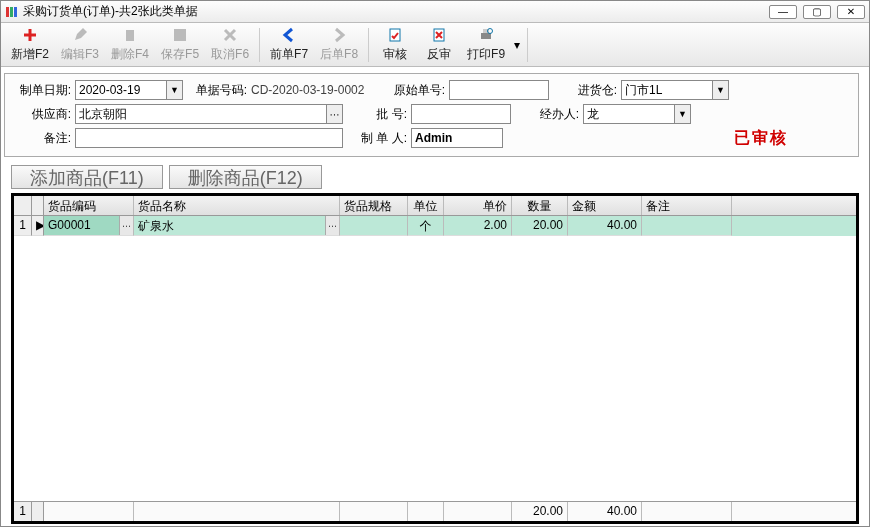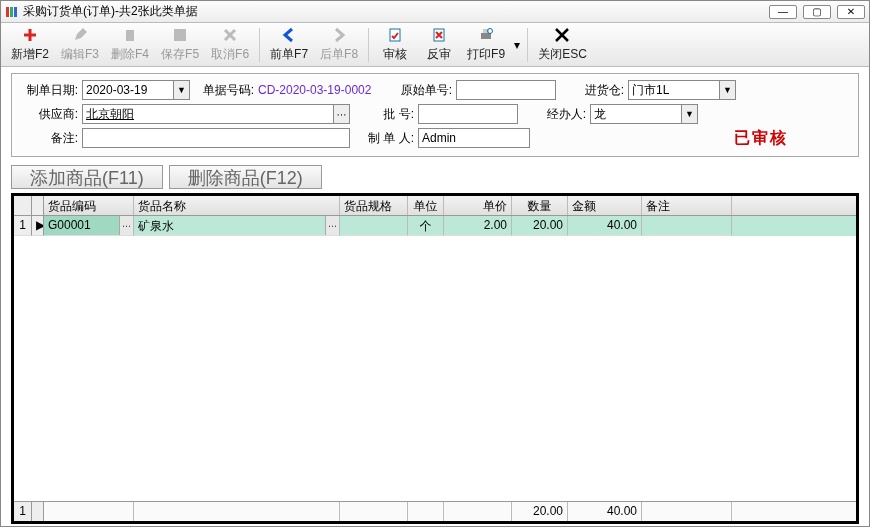--- a/index.html
+++ b/index.html
@@ -50,21 +50,21 @@
     height: 40px;
     cursor:pointer;
   }
   .tb-btn .ico { width:18px; height:18px; display:flex; align-items:center; justify-content:center; }
   .tb-btn .lbl { margin-top:2px; font-size:12px; color:#222; white-space:nowrap; }
   .tb-btn.disabled .lbl { color:#999; }
   .tb-sep { width:1px; height:34px; background:#ccc; margin:0 4px; }
   .dd-caret { width:12px; height:40px; display:flex; align-items:center; justify-content:center; cursor:pointer; }
   .form-area {
     border:1px solid #aaa;
-    margin:6px 10px 4px 10px;
+    margin:6px 10px 4px 3px;
     padding:4px 10px 6px 10px;
     background:#fcfcfc;
   }
   .form-row { display:flex; align-items:center; height:24px; gap:4px; }
   .form-row label { text-align:right; min-width:56px; }
   .inp {
     border:1px solid #888; background:#fff; height:20px; padding:1px 3px;
     font-family:inherit; font-size:12px;
   }
   .combo { position:relative; display:inline-flex; align-items:center; }
@@ -99,21 +99,21 @@
   .c-name { width:206px; position:relative; }
   .c-spec { width:68px; }
   .c-unit { width:36px; text-align:center; }
   .c-price { width:68px; text-align:right; }
   .c-qty  { width:56px; text-align:right; }
   .c-amt  { width:74px; text-align:right; }
   .c-note { width:90px; }
   .cell-ell { position:absolute; right:0; top:0; height:100%; width:14px; background:#e8e8e8;
     border-left:1px solid #aaa; display:flex; align-items:center; justify-content:center; font-size:9px; cursor:pointer; }
   .grid-foot { display:flex; height:20px; border-top:1px solid #999; background:#fafafa; }
-  .blue { color:#6d28d9; }
+  .blue { color:#404040; }
 </style>
 </head>
 <body>
 
 <div class="window">
 
   <div class="titlebar">
     <span class="app-icon">
       <svg viewBox="0 0 14 14">
           <rect x="1" y="2" width="3" height="10" fill="#d33"></rect>
@@ -211,28 +211,20 @@
           <svg width="16" height="16">
             <rect x="3" y="6" width="10" height="6" fill="#888"></rect>
             <rect x="5" y="2" width="6" height="4" fill="#ccc"></rect>
             <circle cx="12" cy="4" r="2.5" fill="none" stroke="#17a"></circle>
           </svg>
         </span>
       <span class="lbl">打印F9</span>
     </div>
     <div class="dd-caret">▾</div>
     <div class="tb-sep"></div>
-    <div class="tb-btn">
-      <span class="ico">
-          <svg width="16" height="16">
-            <path d="M2 2l12 12M14 2L2 14" stroke="#000" stroke-width="2.5"></path>
-          </svg>
-        </span>
-      <span class="lbl">关闭ESC</span>
-    </div>
   </div>
 
   <div class="form-area">
     <div class="form-row">
       <label>制单日期:</label>
       <span class="combo">
         <input class="inp" style="width: 108px;" value="2020-03-19">
         <span class="caret">▼</span>
       </span>
       <label style="min-width:60px">单据号码:</label>
@@ -241,36 +233,36 @@
       <input class="inp" style="width: 100px;" value="">
       <label style="min-width:50px;margin-left:14px">进货仓:</label>
       <span class="combo">
         <input class="inp" style="width: 108px;" value="门市1L">
         <span class="caret">▼</span>
       </span>
     </div>
     <div class="form-row">
       <label>供应商:</label>
       <span class="combo" style="width:268px">
-        <input class="inp" style="width: 268px; text-decoration: underline;" value="北京朝阳">
+        <input class="inp" style="width: 268px;" value="北京朝阳">
         <span class="ellips-btn">⋯</span>
       </span>
       <label style="min-width:60px">批    号:</label>
       <input class="inp" style="width: 100px;" value="">
       <label style="min-width:50px;margin-left:14px">经办人:</label>
       <span class="combo">
         <input class="inp" style="width: 108px;" value="龙">
         <span class="caret">▼</span>
       </span>
     </div>
     <div class="form-row">
       <label>备注:</label>
       <input class="inp" style="width: 268px;" value="">
       <label style="min-width:60px">制 单 人:</label>
-      <input class="inp" style="width: 112px;" value="Admin">
+      <input class="inp" style="width: 92px; font-weight: bold;" value="Admin">
       <span style="flex:1"></span>
       <span class="audit-stamp" style="margin-right:60px">已审核</span>
     </div>
   </div>
 
   <div class="btn-row">
     <button class="fbtn">添加商品(F11)</button>
     <button class="fbtn">删除商品(F12)</button>
   </div>
 

